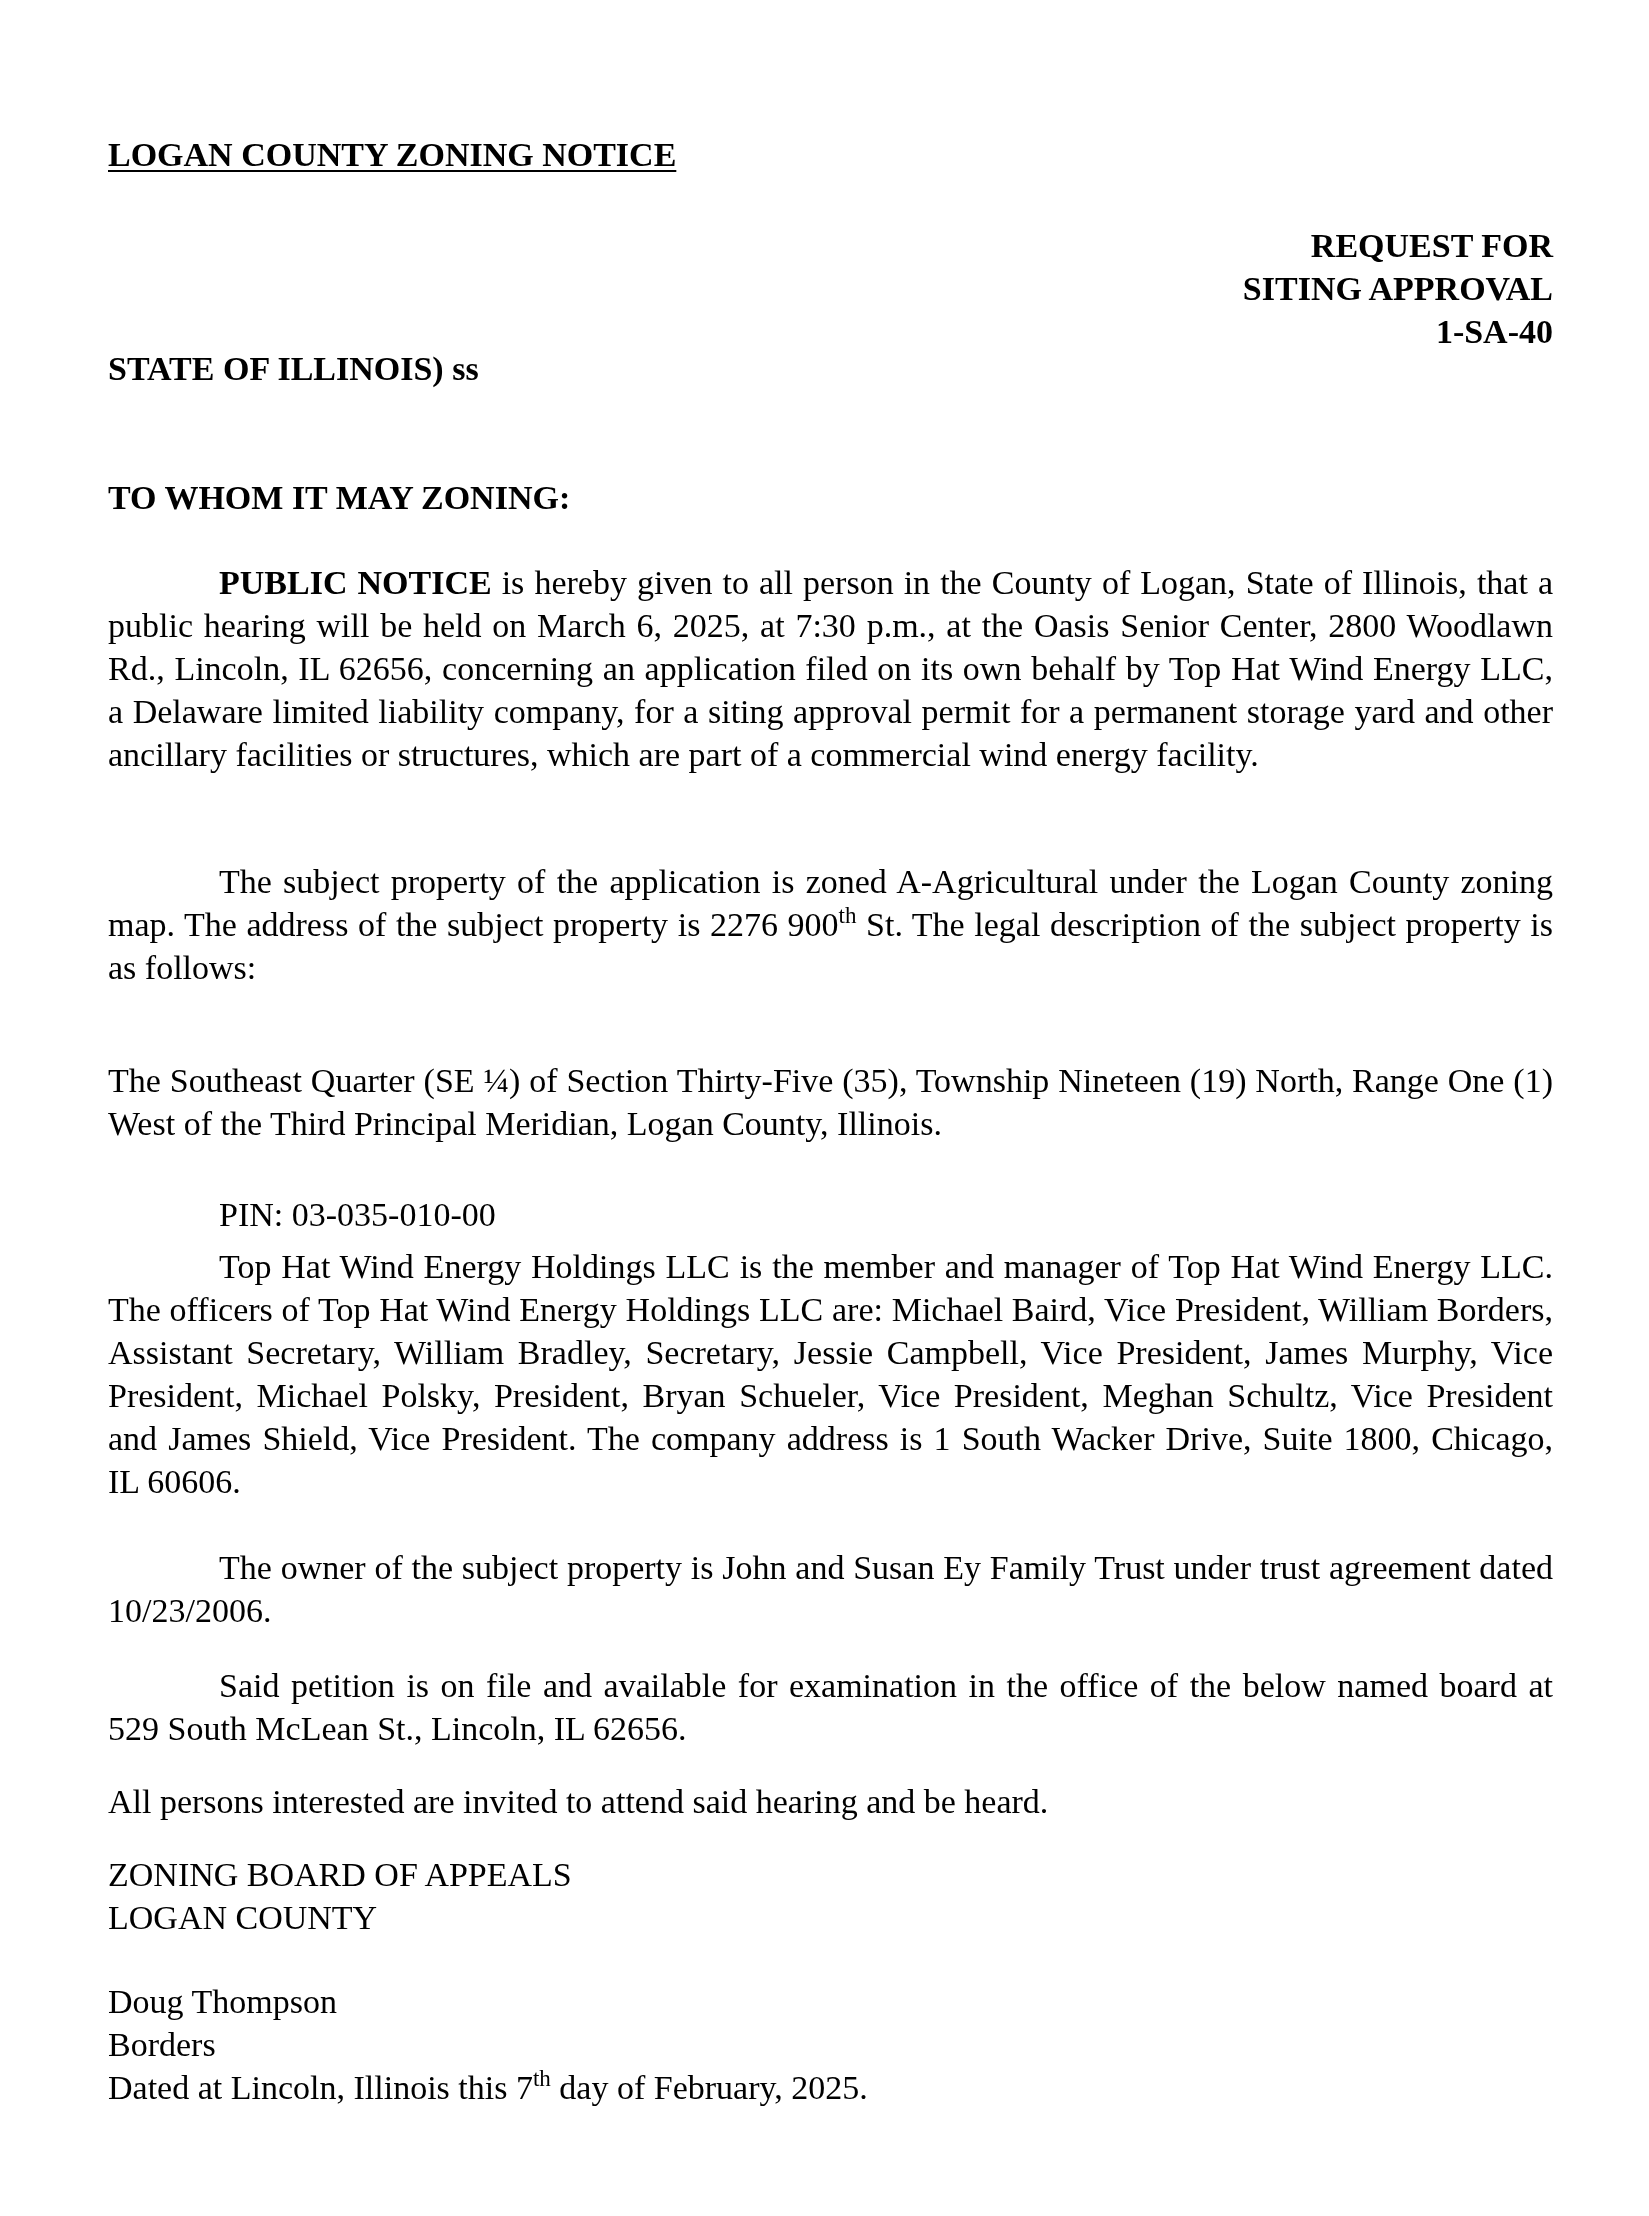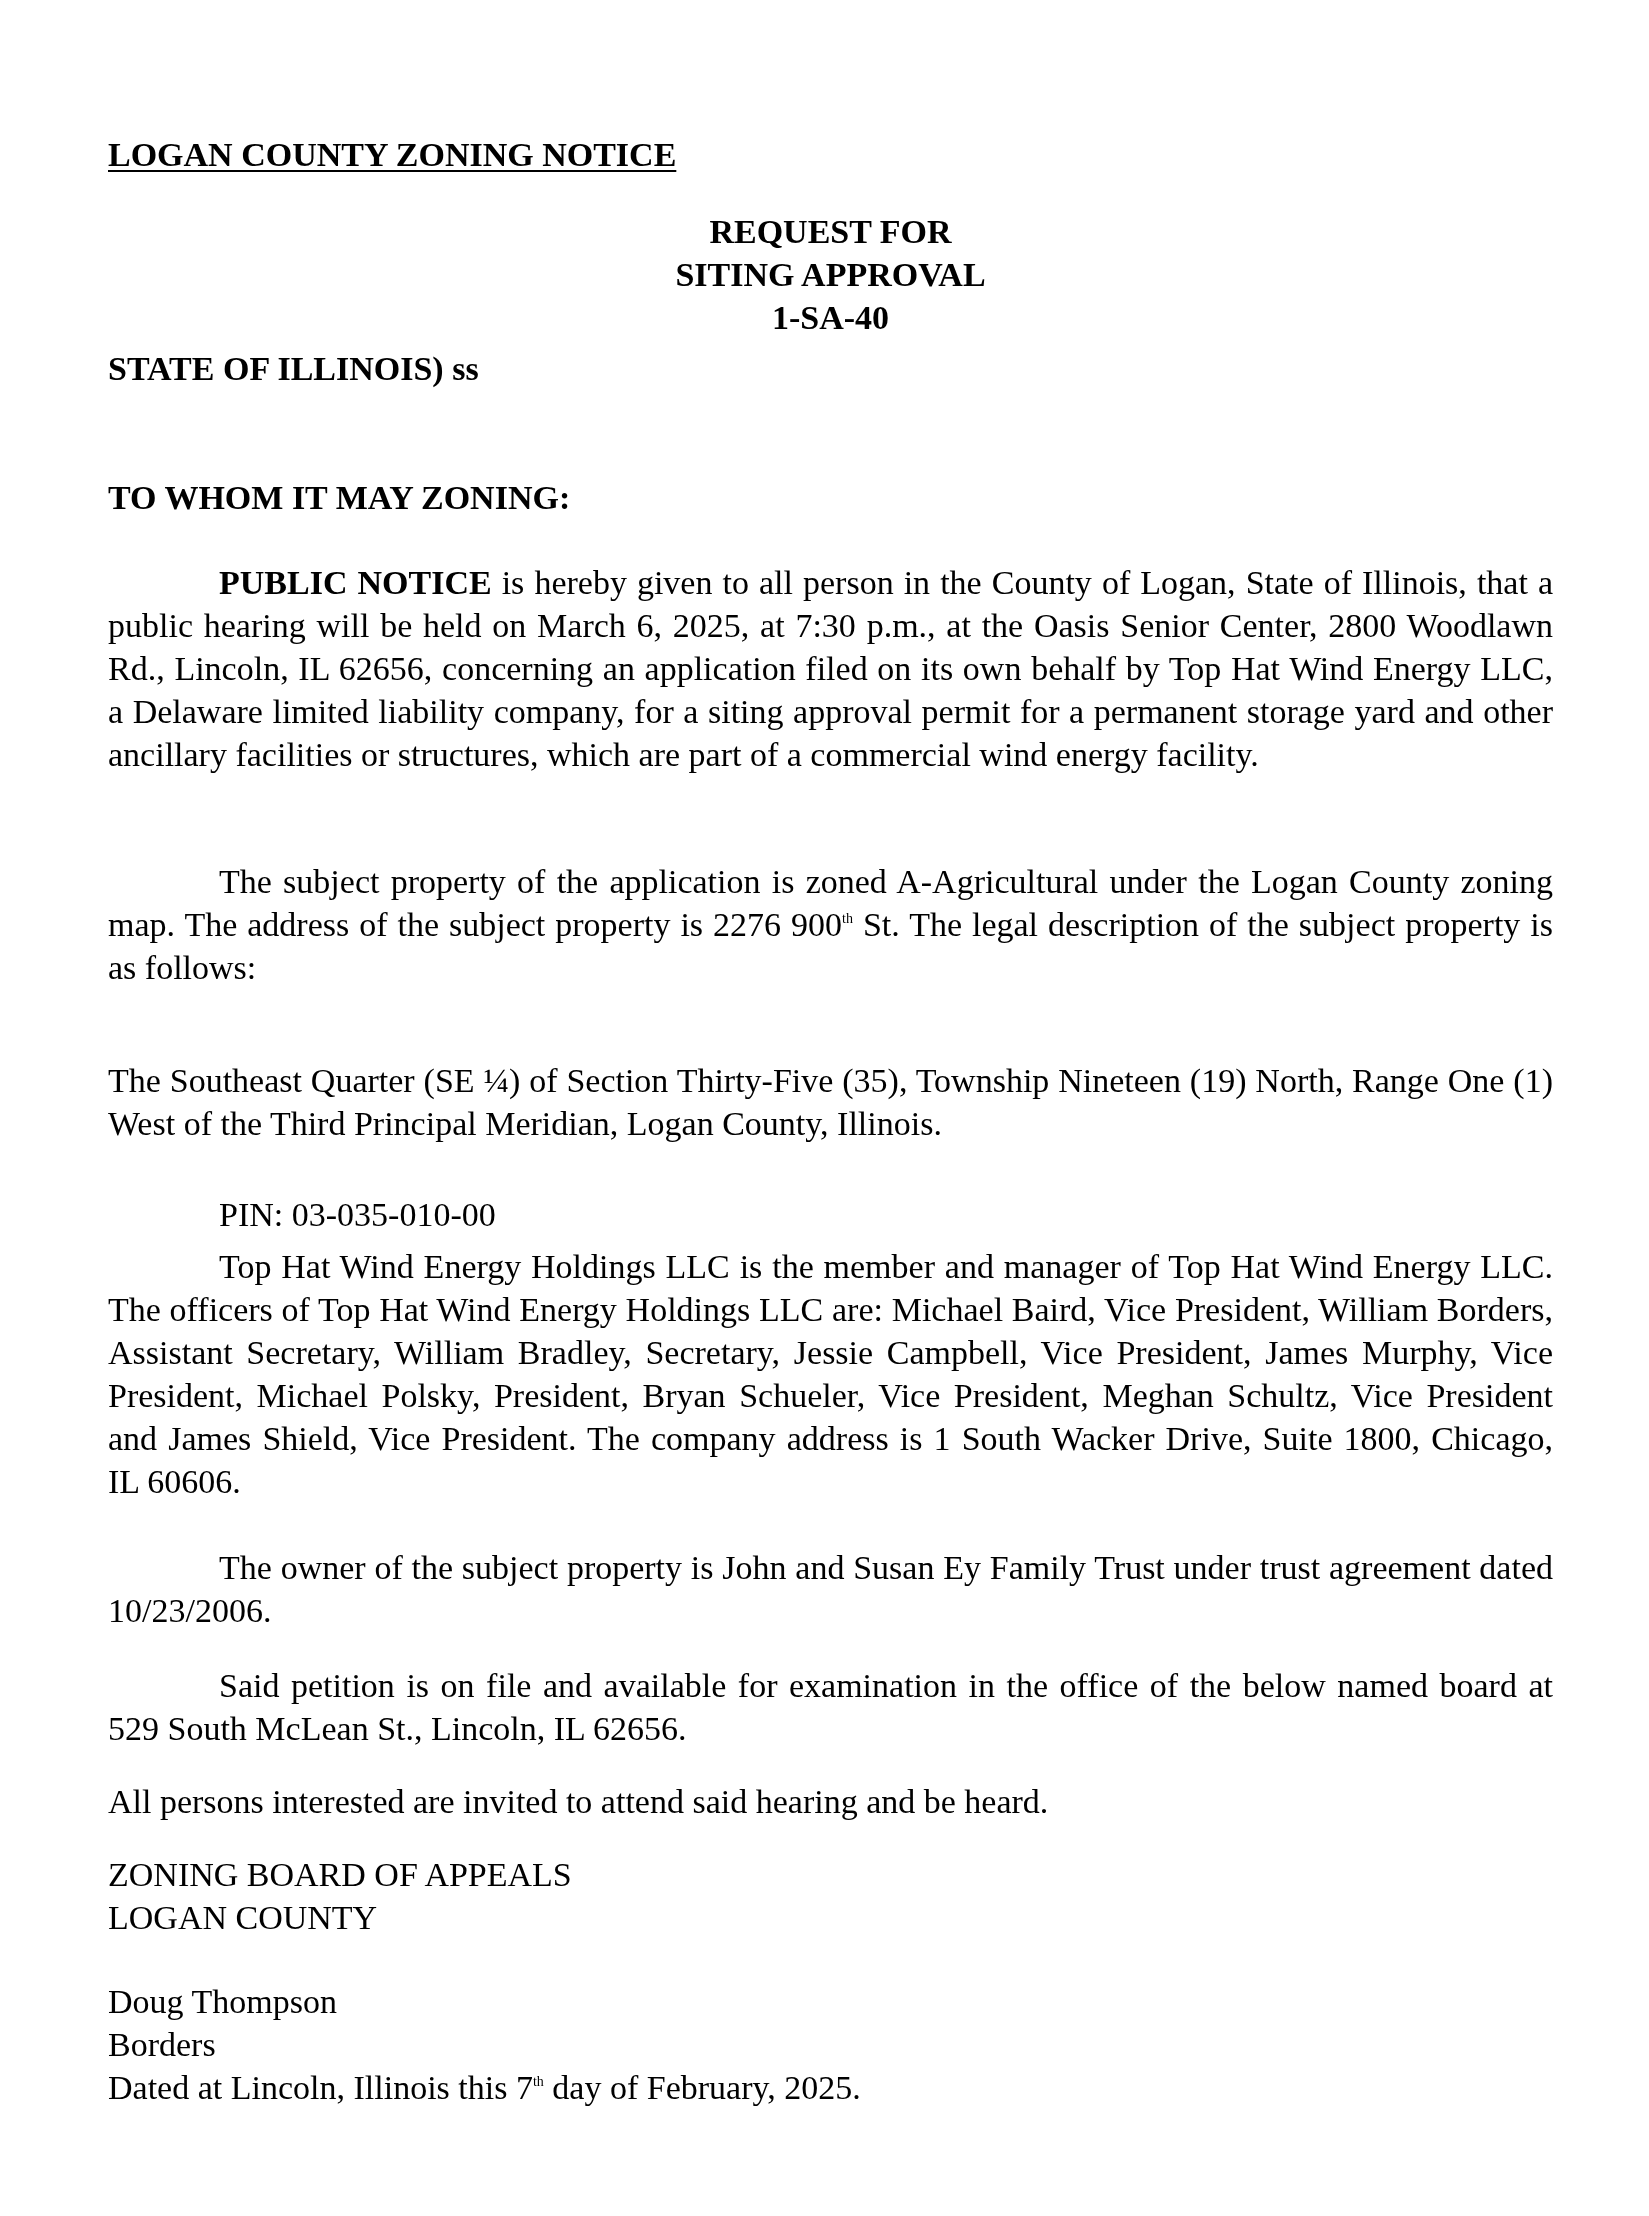--- a/index.html
+++ b/index.html
@@ -7,34 +7,34 @@
     width: 1650px; height: 2216px; position: relative; overflow: hidden;
     font-family: "Liberation Serif", "DejaVu Serif", serif;
     color: #000000;
     font-size: 34px;
   }
   .blk { position: absolute; left: 108px; width: 1445px; line-height: 43px; margin: 0; }
   .just { text-align: justify; text-align-last: left; }
   .bold { font-weight: bold; }
   .indent { text-indent: 111px; }
   .title { top: 133px; font-weight: bold; text-decoration: underline; text-decoration-thickness: 2.2px; text-underline-offset: 4.4px; }
-  .req { top: 210px; text-align: center; font-weight: bold; }
+  .req { top: 224px; text-align: right; font-weight: bold; }
   .state { top: 347px; font-weight: bold; }
   .whom { top: 476px; font-weight: bold; }
   .p1 { top: 561px; }
   .p2 { top: 860px; }
   .p3 { top: 1059px; }
   .pin { top: 1175px; margin-top: 18px; }
   .p4 { top: 1245px; }
   .p5 { top: 1546px; }
   .p6 { top: 1664px; }
   .p7 { top: 1780px; }
   .sig1 { top: 1853px; }
   .sig2 { top: 1980px; }
-  sup { font-size: 14px; line-height: 0; vertical-align: 13.3px; }
+  sup { font-size: 23px; line-height: 0; vertical-align: 13.3px; }
   .line { display: block; }
 </style>
 </head>
 <body>
 
 <div class="blk title">LOGAN COUNTY ZONING NOTICE</div>
 
 <div class="blk req">
   <span class="line">REQUEST FOR</span>
   <span class="line">SITING APPROVAL</span>

